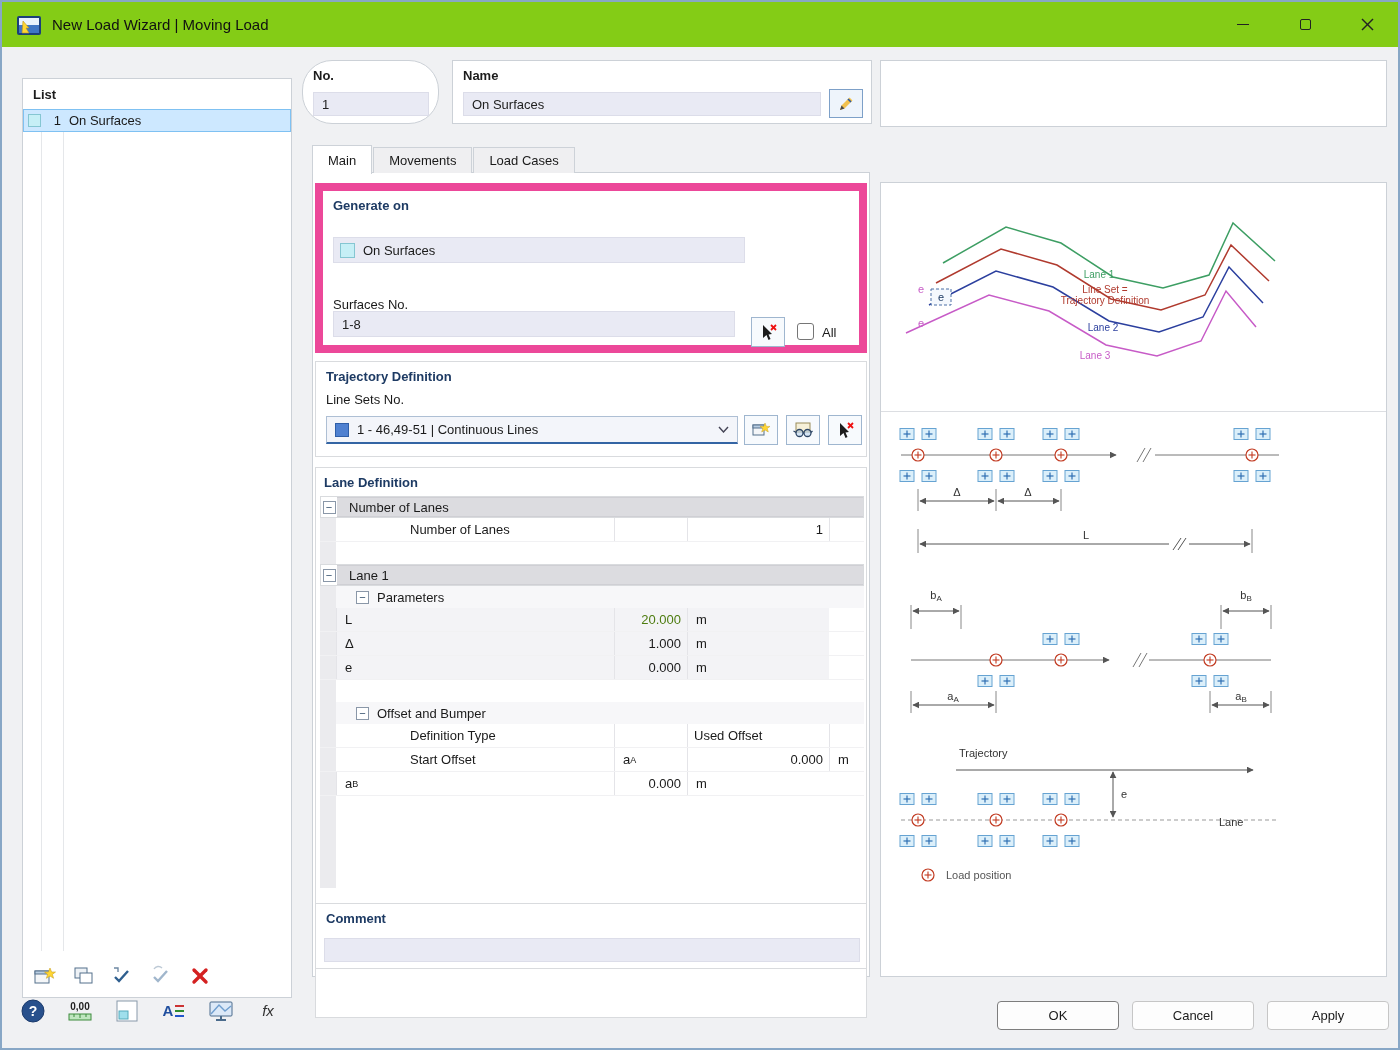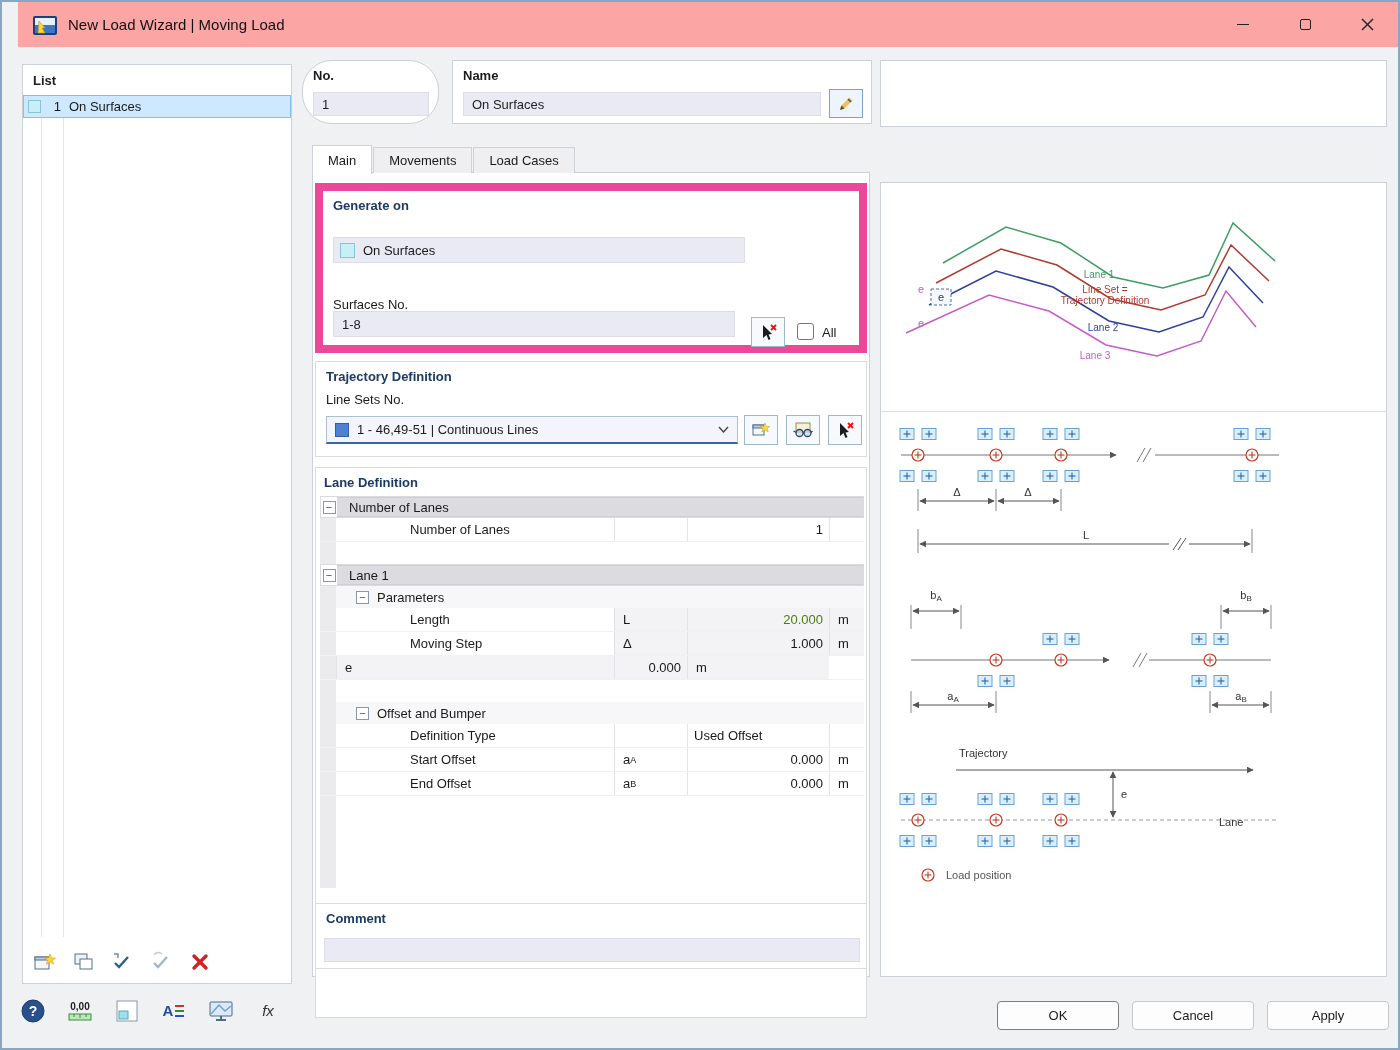--- a/index.html
+++ b/index.html
@@ -5,31 +5,31 @@
   * { margin:0; padding:0; box-sizing:border-box; }
   html,body { width:1400px; height:1050px; }
   body {
     font-family:"Liberation Sans","DejaVu Sans",sans-serif;
     font-size:13px; color:#1a1a1a; background:#eef0f2;
     position:relative; overflow:hidden;
   }
   .window { position:absolute; inset:0; border:2px solid #88a7c6; background:#f0f1f3; }
 
   
-  .titlebar { position:absolute; left:16px; top:0; right:0; height:45px;
-    background:#fca5a5; display:flex; align-items:center; padding-left:14px; }
+  .titlebar { position:absolute; left:0; top:0; right:0; height:45px;
+    background:#84cc16; display:flex; align-items:center; padding-left:14px; }
   .title-text { font-size:15px; margin-left:10px; color:#111; }
   .win-controls { position:absolute; right:0; top:0; height:45px; display:flex; }
   .win-btn { width:62px; height:45px; display:flex; align-items:center; justify-content:center; background:transparent; border:none; cursor:pointer; }
   .min-glyph { width:12px; height:1.4px; background:#222; display:block; }
   .max-glyph { width:11px; height:11px; border:1.4px solid #222; border-radius:2px; display:block; }
 
   
   .panel { position:absolute; background:#fff; border:1px solid #ccd1d7; }
-  #list-panel    { left:20px;  top:62px;  width:270px; height:920px; }
+  #list-panel    { left:20px;  top:76px;  width:270px; height:920px; }
   #no-panel      { left:300px; top:58px;  width:137px; height:64px;border-radius:30px; }
   #name-panel    { left:450px; top:58px;  width:420px; height:64px; }
   #preview-panel { left:878px; top:58px;  width:507px; height:67px; }
   #main-panel    { left:310px; top:170px; width:558px; height:805px; }
   #diagram-panel { left:878px; top:180px; width:507px; height:795px; }
 
   .sec-hdr { font-weight:700; color:#1d3a63; }
   .bold-lbl { font-weight:700; color:#1c1c1c; }
 
   
@@ -318,28 +318,26 @@
           </div>
           <div class="ld-row subgroup">
             <div class="c gut"></div>
             <div class="c span">
               <span class="collapse-box">−</span>
               <span>Parameters</span>
             </div>
           </div>
           <div class="ld-row data">
             <div class="c gut"></div>
-            <div class="c ld-label">Length</div>
             <div class="c ld-sym shaded">L</div>
             <div class="c ld-val disabled shaded">20.000</div>
             <div class="c ld-unit shaded">m</div>
           </div>
           <div class="ld-row data">
             <div class="c gut"></div>
-            <div class="c ld-label">Moving Step</div>
             <div class="c ld-sym shaded">Δ</div>
             <div class="c ld-val shaded">1.000</div>
             <div class="c ld-unit shaded">m</div>
           </div>
           <div class="ld-row data">
             <div class="c gut"></div>
             <div class="c ld-sym shaded">e</div>
             <div class="c ld-val shaded">0.000</div>
             <div class="c ld-unit shaded">m</div>
           </div>
@@ -363,21 +361,20 @@
           </div>
           <div class="ld-row data">
             <div class="c gut"></div>
             <div class="c ld-label">Start Offset</div>
             <div class="c ld-sym">a<sub class="sym-sub">A</sub></div>
             <div class="c ld-val">0.000</div>
             <div class="c ld-unit">m</div>
           </div>
           <div class="ld-row data">
             <div class="c gut"></div>
-            <div class="c ld-label">End Offset</div>
             <div class="c ld-sym">a<sub class="sym-sub">B</sub></div>
             <div class="c ld-val">0.000</div>
             <div class="c ld-unit">m</div>
           </div>
         </div>
     </div>
 
     <div class="group" id="comment-group">
       <div class="sec-hdr">Comment</div>
       <input id="comment-input" class="tinput" value="" style="">

